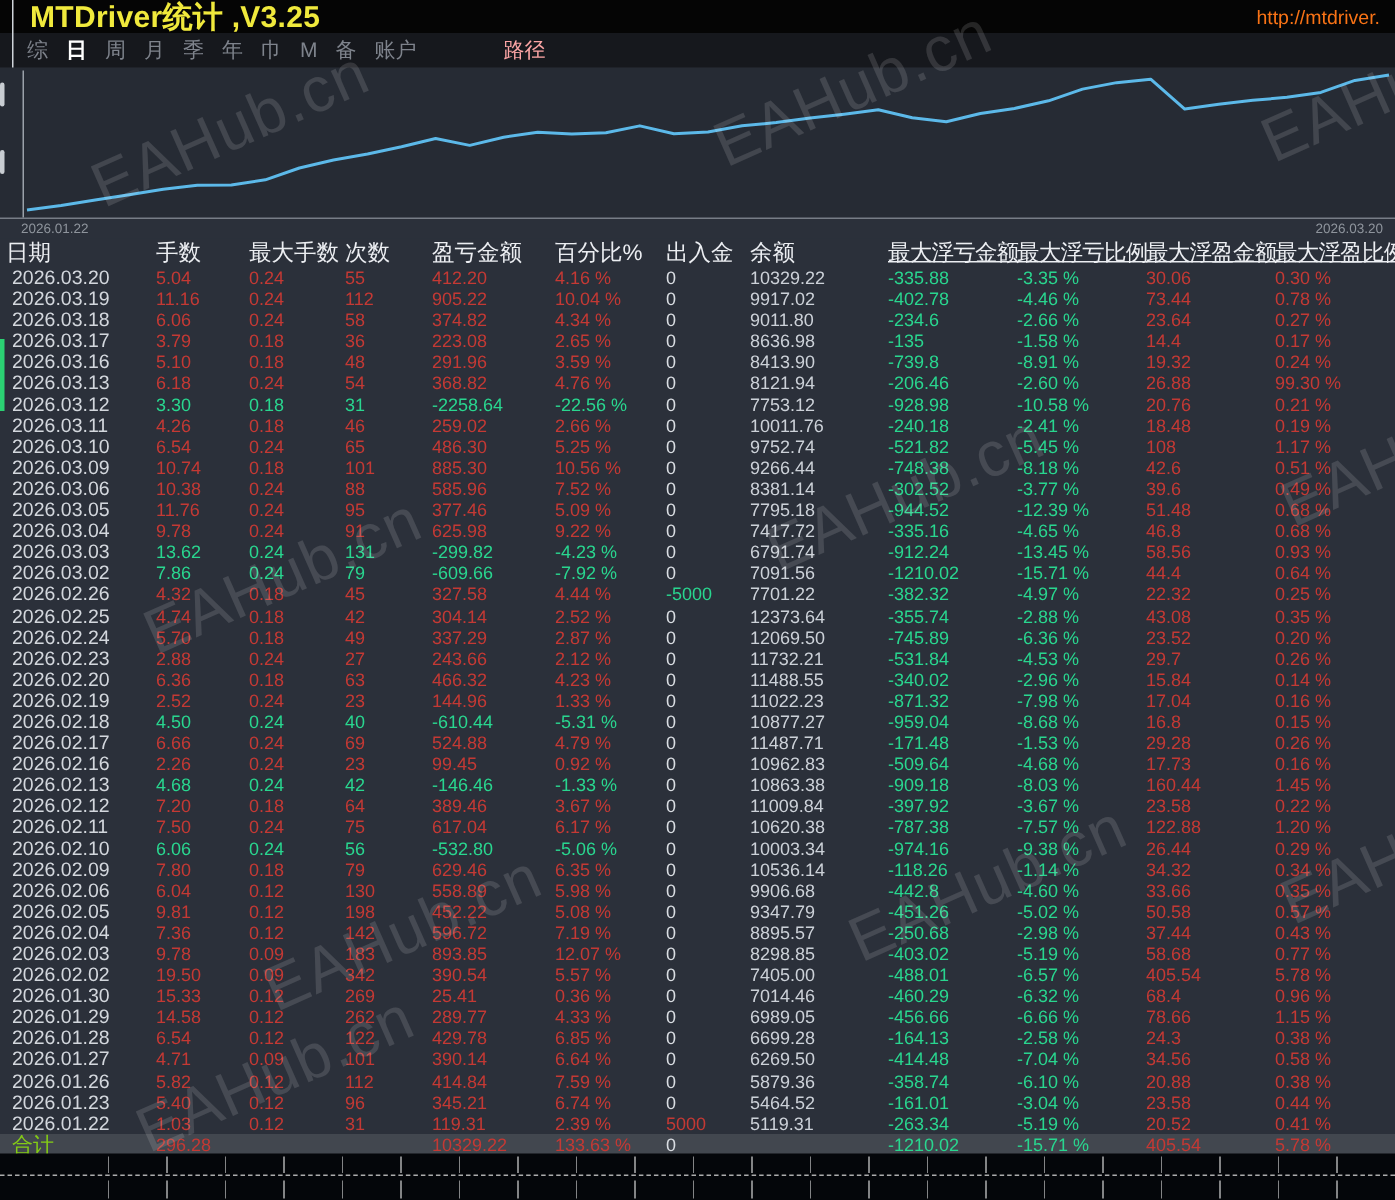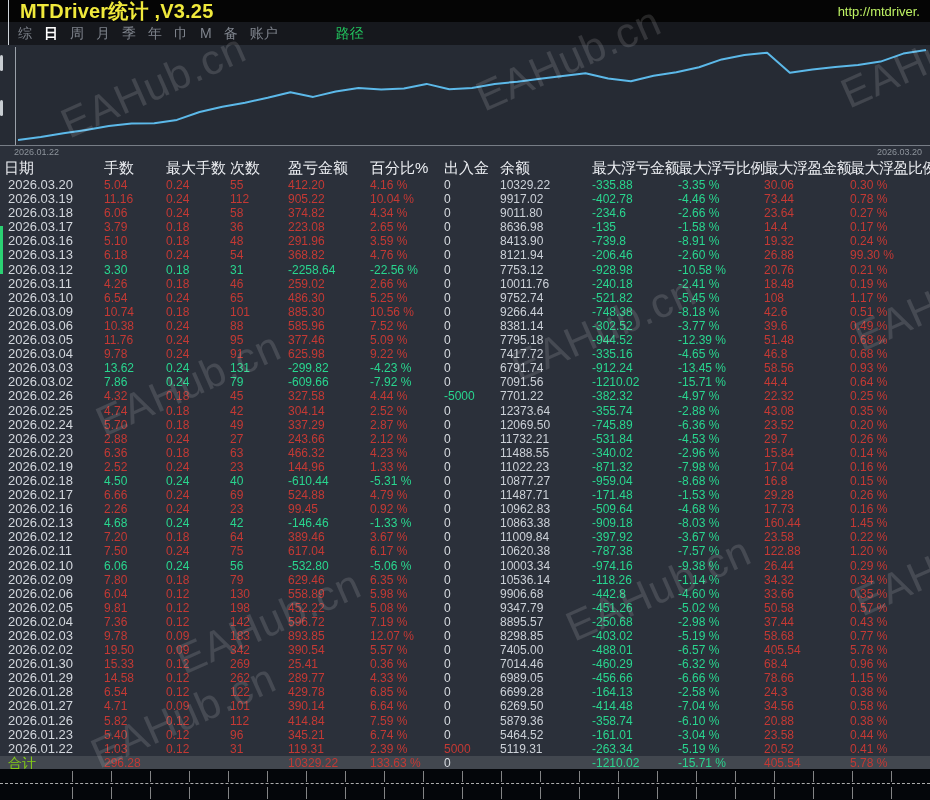--- a/index.html
+++ b/index.html
@@ -7,30 +7,30 @@
     width:930px;height:800px;overflow:hidden;position:relative;
     background:#2b303a;font-family:"Liberation Sans","DejaVu Sans",sans-serif;
     -webkit-font-smoothing:antialiased;
   }
   
   .titlebar{
     height:22px;background:#050505;display:flex;align-items:center;
     justify-content:space-between;padding:0 10px 0 20px;position:relative;
   }
   .title{color:#f0e93c;font-size:20px;font-weight:bold;letter-spacing:.2px;}
-  .url{color:#bef264;font-size:13px;margin-left:16px;}
+  .url{color:#f97316;font-size:13px;margin-left:16px;}
   .win-edge-line{position:absolute;left:8px;top:0;width:1px;height:45px;background:#cfd4da;z-index:5;}
   
   .menubar{
     height:23px;background:#16181d;display:flex;align-items:center;
     padding-left:18px;font-size:14px;color:#7e838c;position:relative;z-index:2;
   }
   .menu-item{margin-right:12px;cursor:default;}
   .menu-item.active{color:#ffffff;font-weight:bold;}
-  .menu-path{margin-left:46px;color:#22c55e;}
+  .menu-path{margin-left:46px;color:#fca5a5;}
   
   .chart{
     height:100px;background:#262b34;position:relative;
     border-bottom:1px solid #777d86;
   }
   .chart .plot{
     position:absolute;left:15px;top:2px;right:0;bottom:0;
     border-left:1px solid #9aa1a9;
   }
   .chart svg{display:block;width:100%;height:100%;}
@@ -40,21 +40,21 @@
   }
   
   .grid-row{
     display:grid;
     grid-template-columns:100px 62px 64px 58px 82px 74px 56px 92px 86px 86px 86px 84px;
     align-items:center;
   }
   .thead{height:19px;color:#eceef2;font-size:15px;}
   .thead .th{white-space:nowrap;overflow:visible;padding-left:4px;}
   .thead .th:first-child{padding-left:4px;}
-  .thead .th.sq{letter-spacing:-0.5px;}
+  .thead .th.sq{letter-spacing:-0.5px;text-decoration:underline;}
   .tbody{}
   .tr{height:14.1px;font-size:12px;line-height:14.1px;}
   .tr .td{white-space:nowrap;padding-left:4px;}
   .tr .td:first-child{padding-left:8px;}
   .td.date{color:#d3d7dd;font-size:13px;}
   .td.white{color:#d9dde2;}
   .td.balance{color:#ccd1d8;}
   .td.red{color:#c43934;}
   .td.green{color:#29d68f;}
   .tr.total{height:15px;background:#42474f;}

